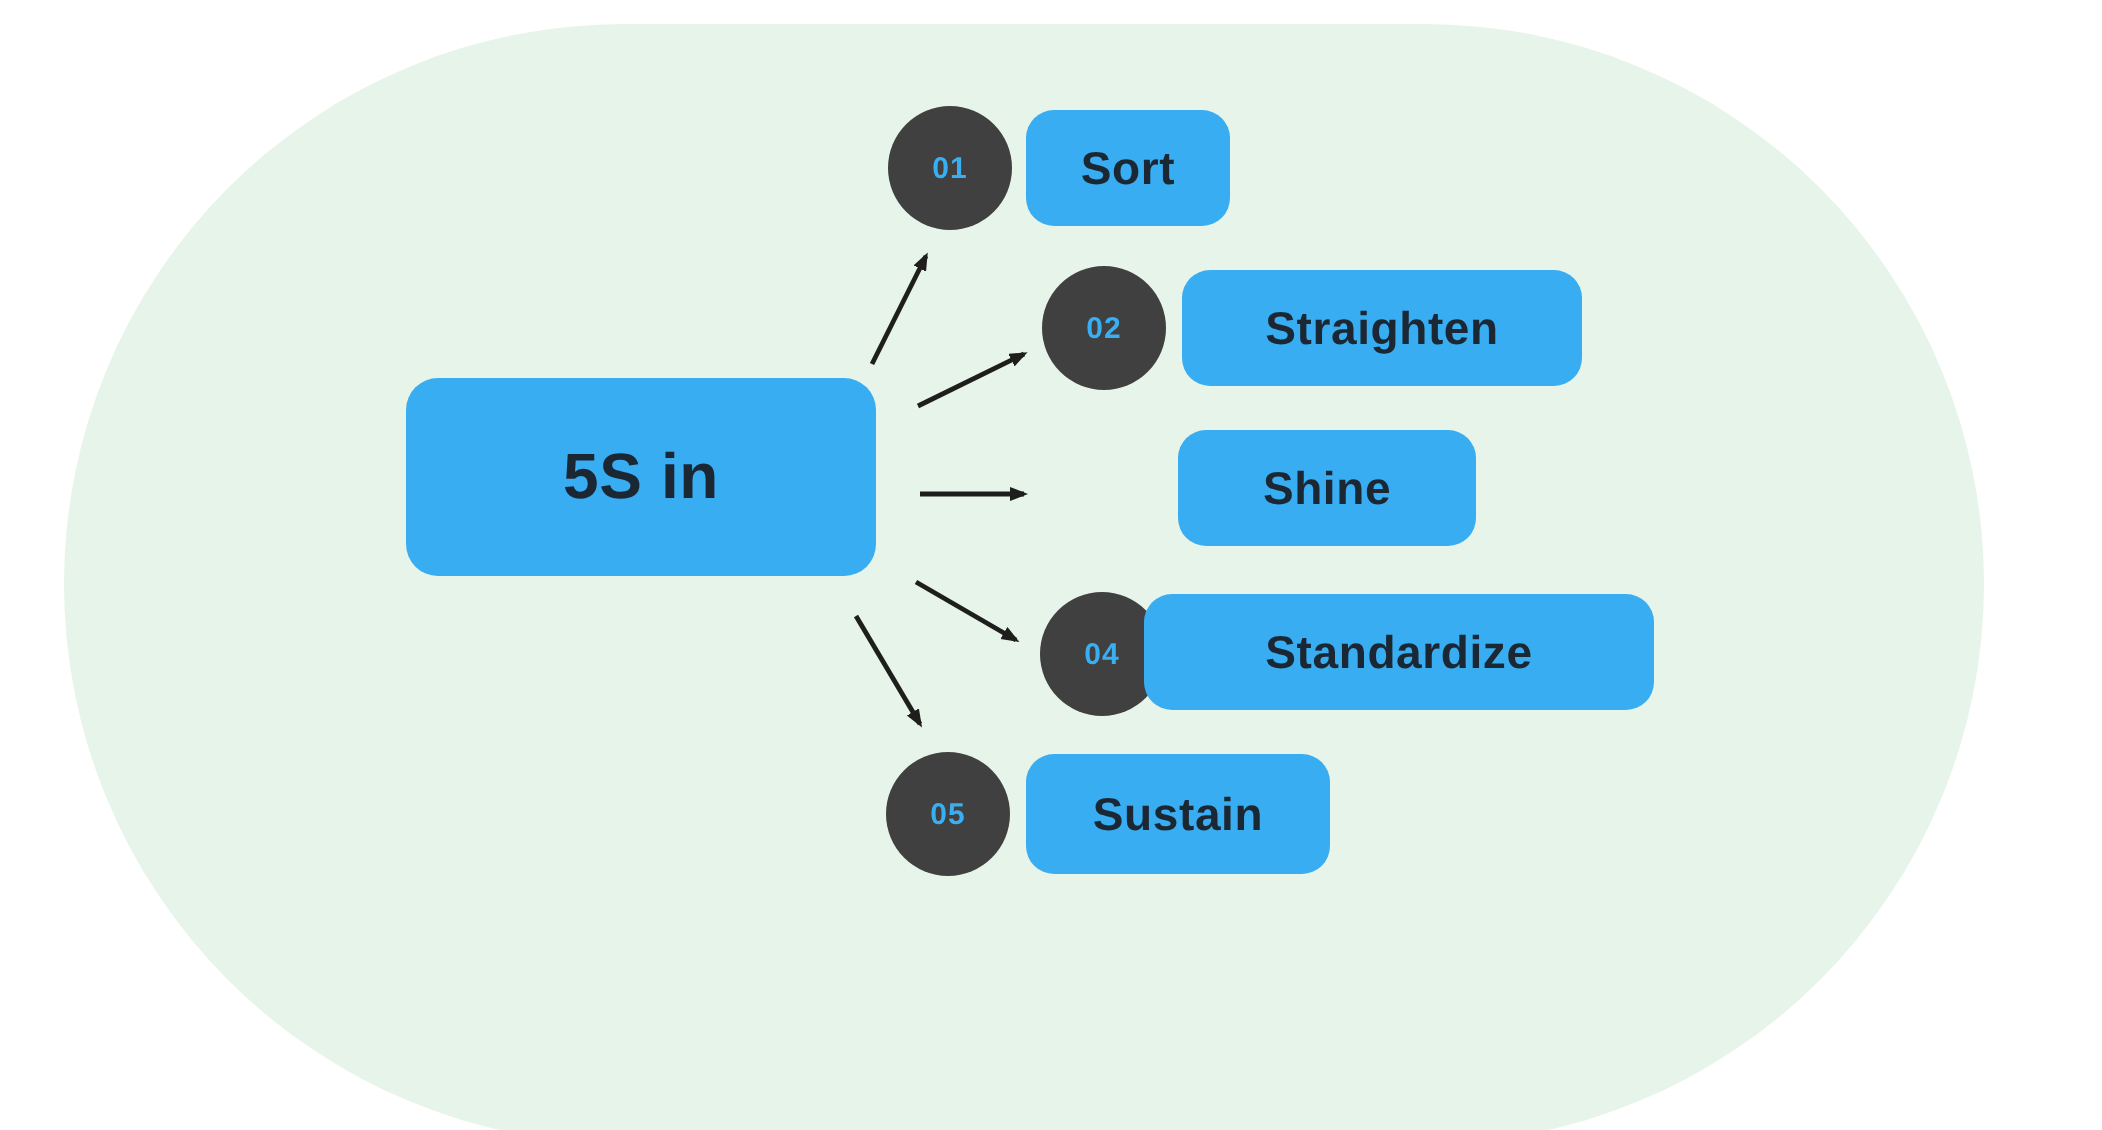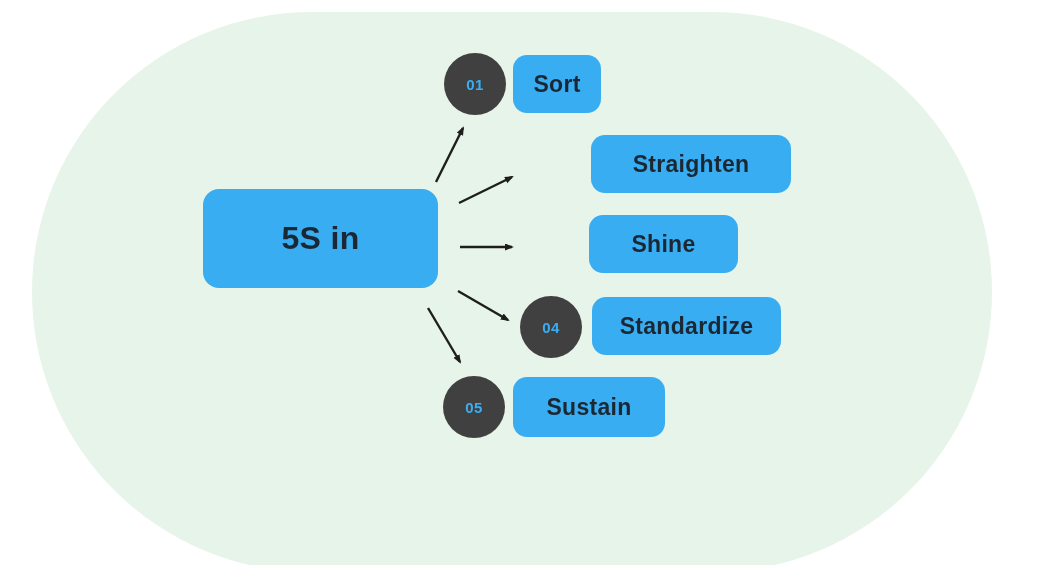--- a/index.html
+++ b/index.html
@@ -67,24 +67,24 @@
     color: #1b2733;
     font-weight: 700;
     font-size: 23px;
     letter-spacing: 0.3px;
   }
   .c1 { left: 444px; top: 53px; }
   .c2 { left: 521px; top: 133px; }
   .c3 { left: 519px; top: 214px; }
   .c4 { left: 520px; top: 296px; }
   .c5 { left: 443px; top: 376px; }
-  .b1 { left: 513px; top: 55px;  width: 88px; height: 58px; }
+  .b1 { left: 513px; top: 55px;  width: 102px; height: 58px; }
   .b2 { left: 591px; top: 135px; width: 200px; height: 58px; }
   .b3 { left: 589px; top: 215px; width: 149px; height: 58px; }
-  .b4 { left: 592px; top: 297px; width: 189px; height: 58px; }
+  .b4 { left: 572px; top: 297px; width: 255px; height: 58px; }
   .b5 { left: 513px; top: 377px; width: 152px; height: 60px; }
   .arrows {
     position: absolute;
     left: 0;
     top: 0;
     width: 1051px;
     height: 565px;
     pointer-events: none;
   }
 </style>
@@ -110,20 +110,21 @@
     </g>
   </svg>
 
   <div class="center-box">
     <span>5S in</span>
   </div>
 
   <div class="num-circle c1">01</div>
   <div class="label-box b1">Sort</div>
 
+  <div class="num-circle c2">02</div>
   <div class="label-box b2">Straighten</div>
 
   <div class="label-box b3">Shine</div>
 
   <div class="num-circle c4">04</div>
   <div class="label-box b4">Standardize</div>
 
   <div class="num-circle c5">05</div>
   <div class="label-box b5">Sustain</div>
 

